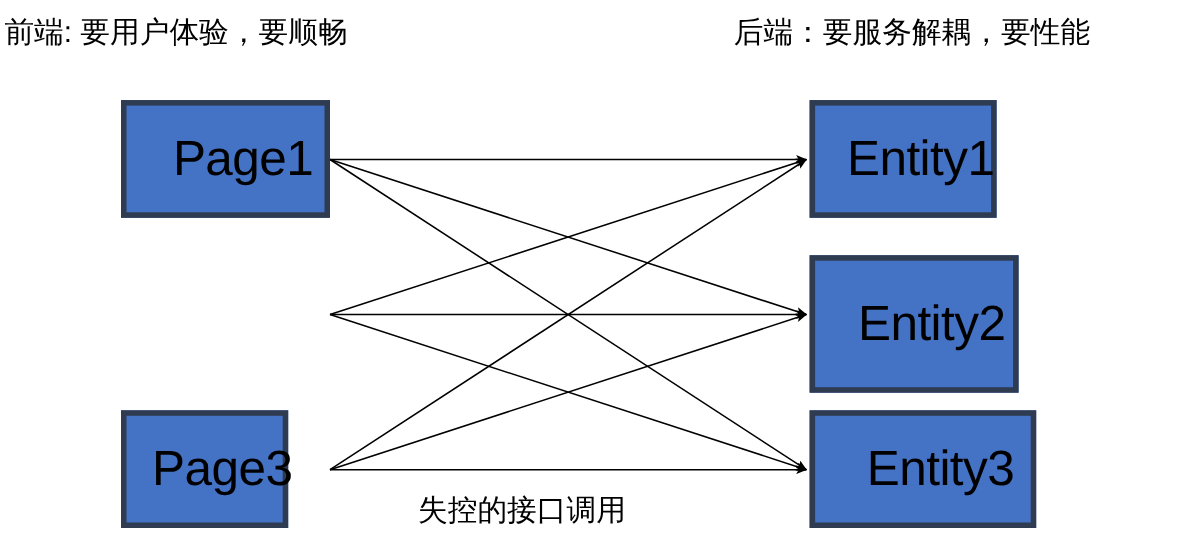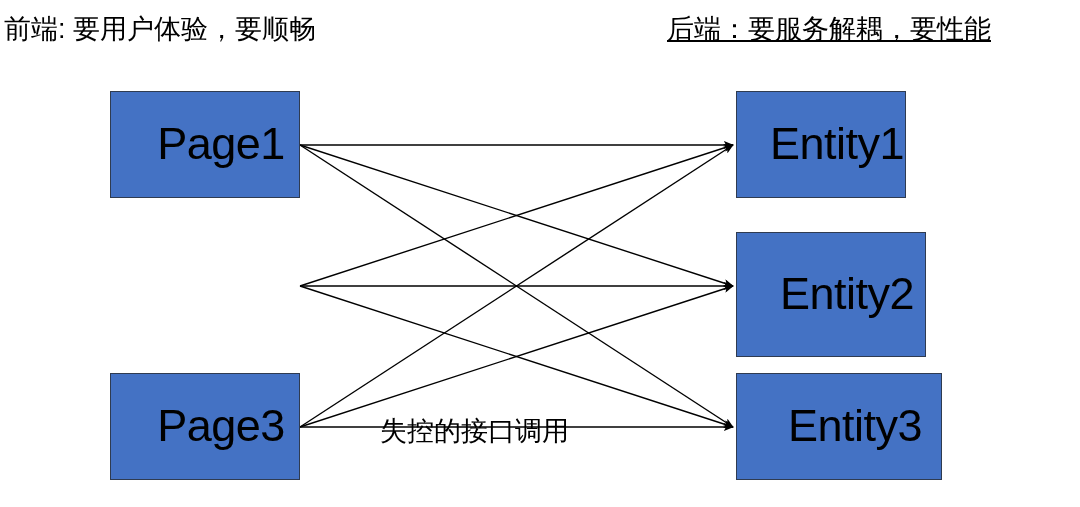--- a/index.html
+++ b/index.html
@@ -37,30 +37,29 @@
   }
   #header-left {
     left: 4px;
     top: 13px;
     text-align: left;
   }
   #header-right {
     left: 667px;
     top: 13px;
     text-align: left;
-    text-decoration: underline;
   }
 
   
   .node-box {
     position: absolute;
     width: 190px;
     height: 107px;
     background: #4472C4;
-    border: 1px solid #fca5a5;
+    border: 5px solid #fca5a5;
     box-sizing: border-box;
     display: flex;
     align-items: center;
     justify-content: center;
     padding-left: 32px;
   }
   .node-label {
     font-size: 45px;
     line-height: 45px;
     color: #000000;
@@ -85,21 +84,21 @@
     top: 0;
     width: 1080px;
     height: 507px;
     pointer-events: none;
   }
 
   
   #caption-flow {
     position: absolute;
     left: 380px;
-    top: 415px;
+    top: 448px;
     font-size: 27px;
     line-height: 32px;
     color: #000000;
     white-space: nowrap;
   }
 </style>
 </head>
 <body>
 
 <div id="canvas">
@@ -125,21 +124,21 @@
         <line x1="300" y1="427" x2="733" y2="286" marker-end="url(#arrowhead)"></line>
         <line x1="300" y1="427" x2="733" y2="427" marker-end="url(#arrowhead)"></line>
       </g>
   </svg>
 
   <div class="node-box" id="node-page1" style="left: 110px; top: 91px; width: 190px; height: 107px; background: rgb(68, 114, 196); border-color: rgb(47, 59, 80);">
     <span class="node-label">Page1</span>
   </div>
 
 
-  <div class="node-box" id="node-page3" style="left: 110px; top: 373px; width: 190px; height: 107px; background: rgb(68, 114, 196); border-color: rgb(47, 59, 80);">
+  <div class="node-box" id="node-page3" style="left: 110px; top: 373px; width: 152px; height: 107px; background: rgb(68, 114, 196); border-color: rgb(47, 59, 80);">
     <span class="node-label">Page3</span>
   </div>
 
   <div class="node-box" id="node-entity1" style="left: 736px; top: 91px; width: 170px; height: 107px; background: rgb(68, 114, 196); border-color: rgb(47, 59, 80);">
     <span class="node-label">Entity1</span>
   </div>
 
   <div class="node-box" id="node-entity2" style="left: 736px; top: 232px; width: 190px; height: 125px; background: rgb(68, 114, 196); border-color: rgb(47, 59, 80);">
     <span class="node-label">Entity2</span>
   </div>

